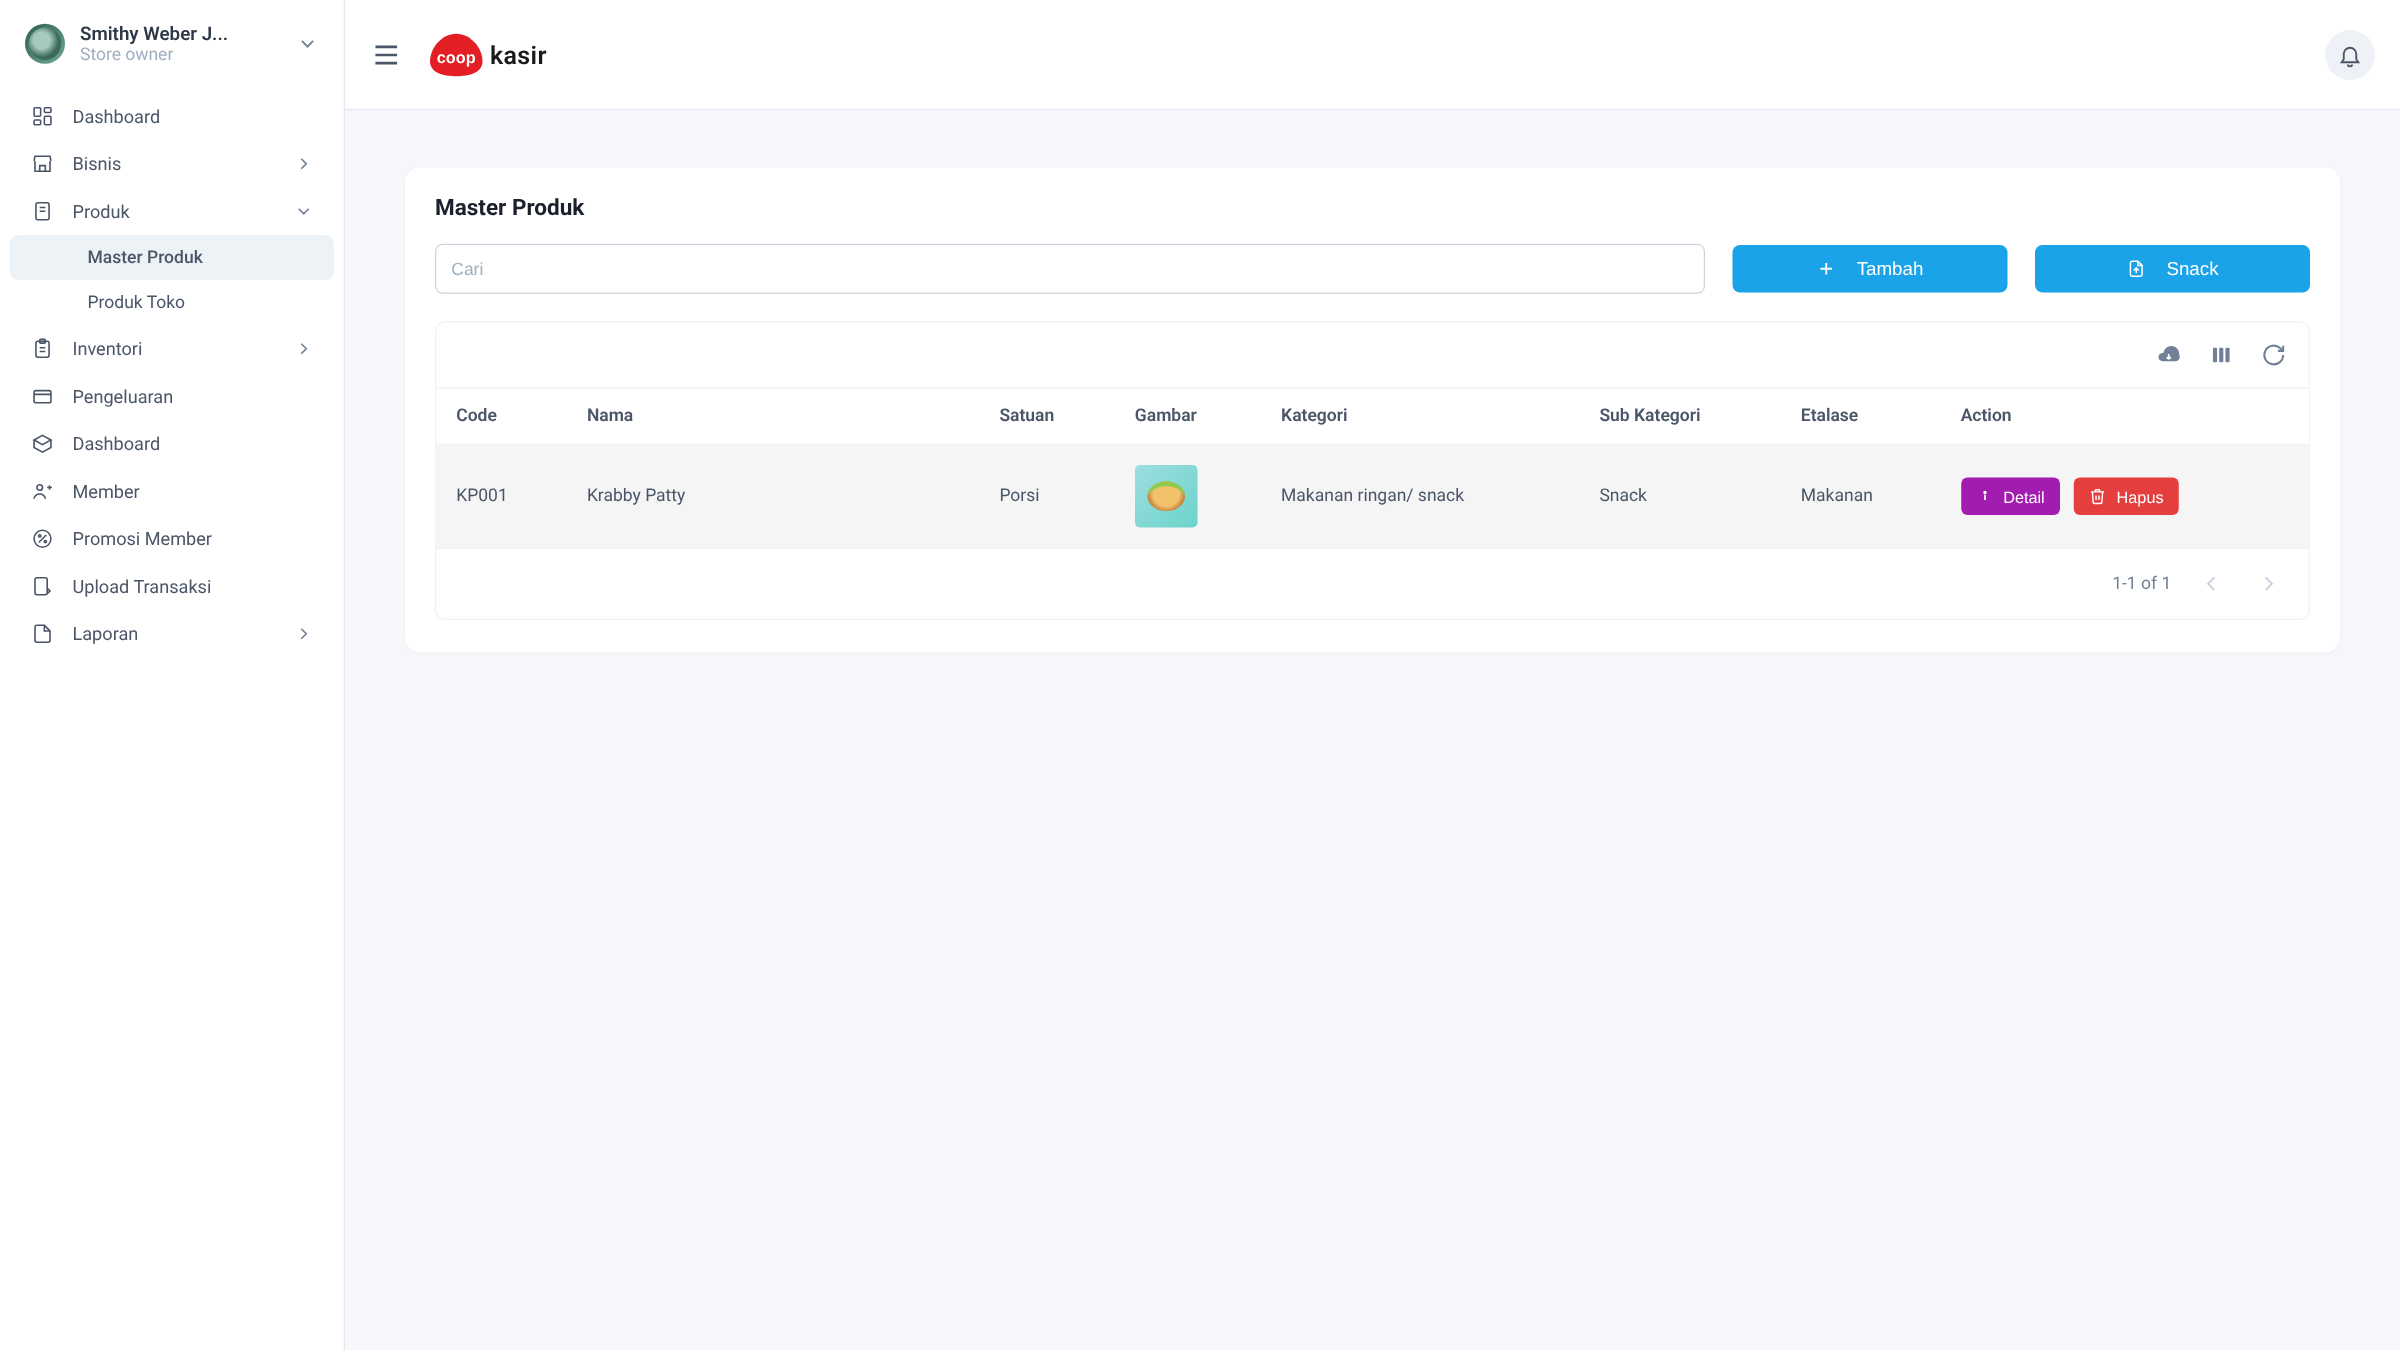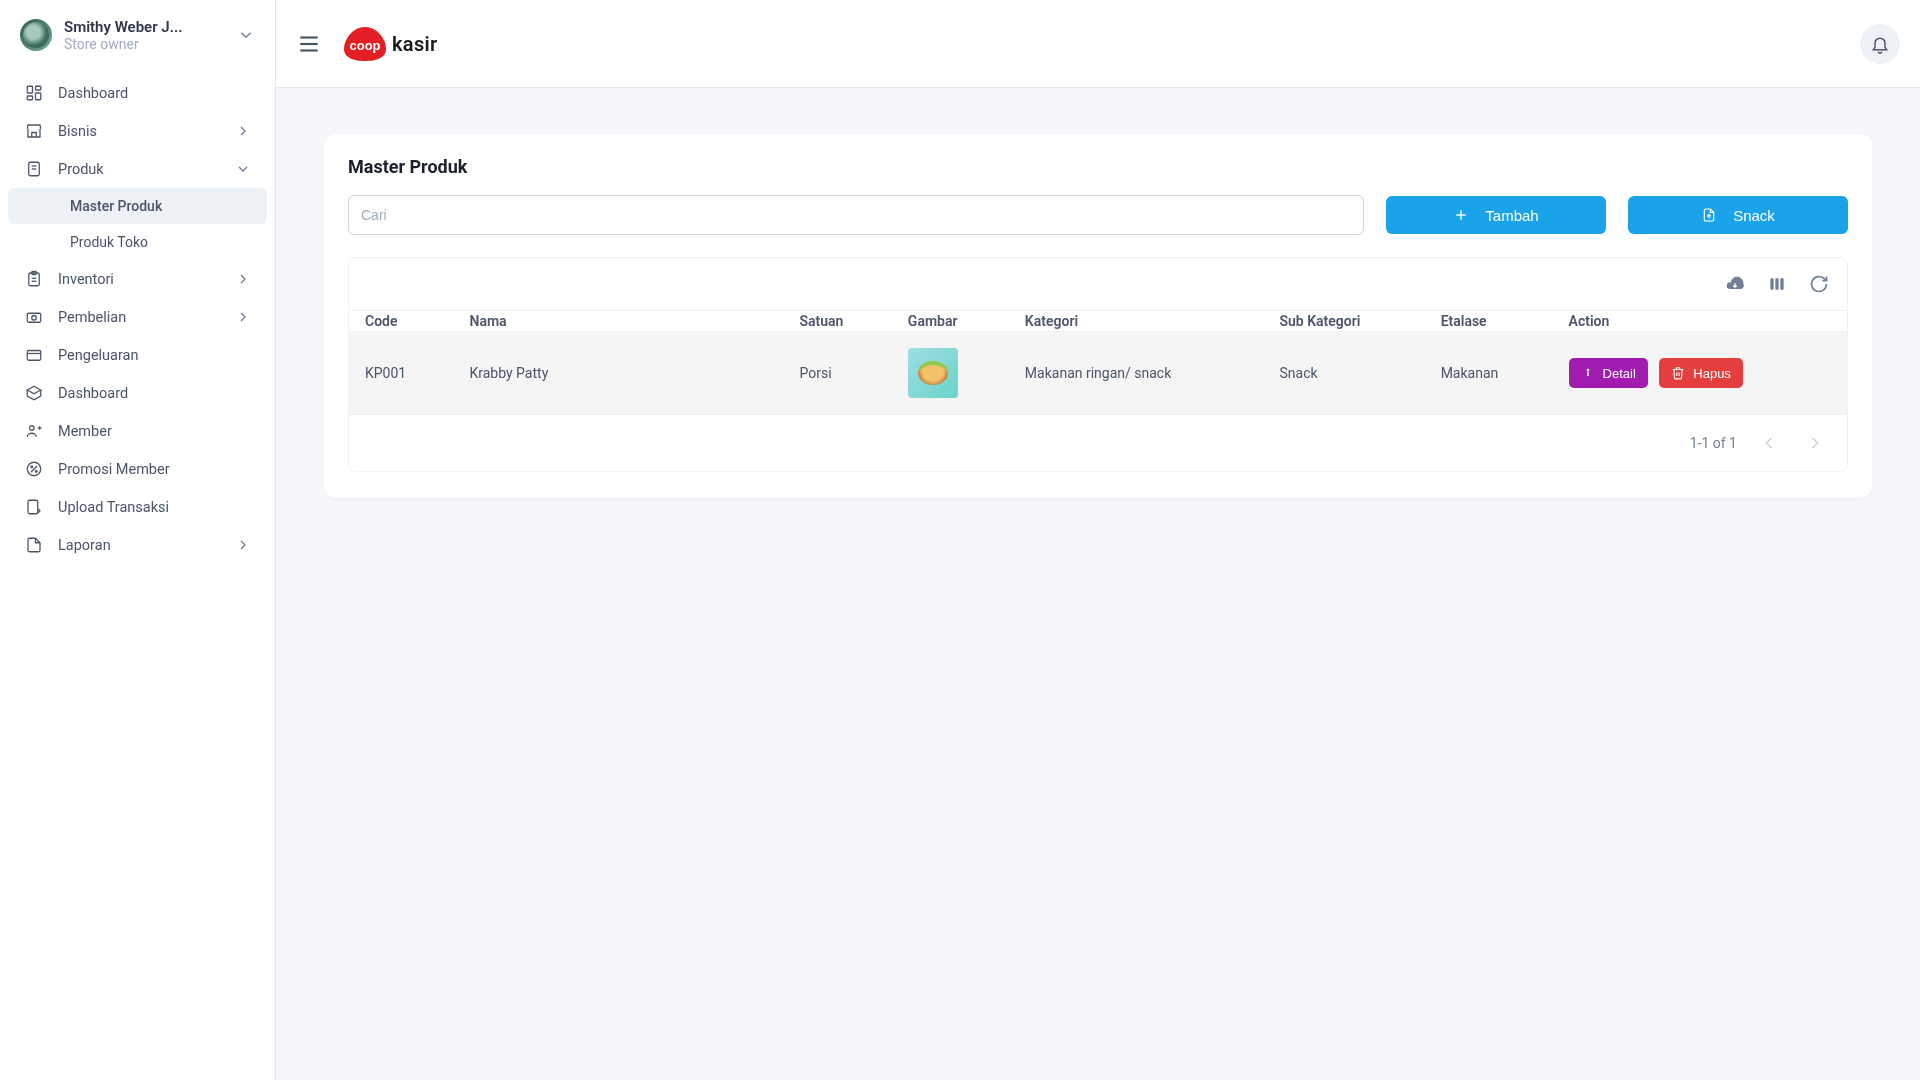--- a/index.html
+++ b/index.html
@@ -110,21 +110,21 @@
   border:1px solid #edf2f7; border-radius:8px; overflow:hidden;
 }
 .table-tools{
   display:flex; justify-content:flex-end; gap:22px; padding:16px 18px;
   color:#718096;
 }
 .table-tools .tool{cursor:pointer;}
 table{ width:100%; border-collapse:collapse;}
 th{
   text-align:left; font-weight:600; color:#4a5568; font-size:14px;
-  padding:2px 16px; border-top:1px solid #edf2f7; border-bottom:1px solid #edf2f7;
+  padding:14px 16px; border-top:1px solid #edf2f7; border-bottom:1px solid #edf2f7;
   background:#fff;
 }
 td{
   padding:16px 16px; font-size:14px; color:#4a5568;
   background:#f5f5f5; border-bottom:1px solid #edf2f7;
 }
 .thumb{
   width:50px;height:50px;border-radius:4px;
   background:linear-gradient(135deg,#9edde2,#6bd4c9); position:relative;
   display:flex;align-items:center;justify-content:center;
@@ -229,34 +229,20 @@
             </svg>
           </span>
         <span class="lbl">Inventori</span>
         <span class="caret">
             <svg width="16" height="16" viewBox="0 0 24 24" fill="none" stroke="currentColor" stroke-width="2">
               <polyline points="9 18 15 12 9 6"></polyline>
             </svg>
           </span>
       </div>
 
-      <div class="nav-item">
-        <span class="ic">
-            <svg width="18" height="18" viewBox="0 0 24 24" fill="none" stroke="currentColor" stroke-width="1.7">
-              <rect x="3" y="7" width="18" height="12" rx="2"></rect>
-              <circle cx="12" cy="13" r="3"></circle>
-            </svg>
-          </span>
-        <span class="lbl">Pembelian</span>
-        <span class="caret">
-            <svg width="16" height="16" viewBox="0 0 24 24" fill="none" stroke="currentColor" stroke-width="2">
-              <polyline points="9 18 15 12 9 6"></polyline>
-            </svg>
-          </span>
-      </div>
 
       <div class="nav-item">
         <span class="ic">
             <svg width="18" height="18" viewBox="0 0 24 24" fill="none" stroke="currentColor" stroke-width="1.7">
               <rect x="3" y="6" width="18" height="13" rx="2"></rect>
               <line x1="3" y1="10" x2="21" y2="10"></line>
             </svg>
           </span>
         <span class="lbl">Pengeluaran</span>
       </div>

